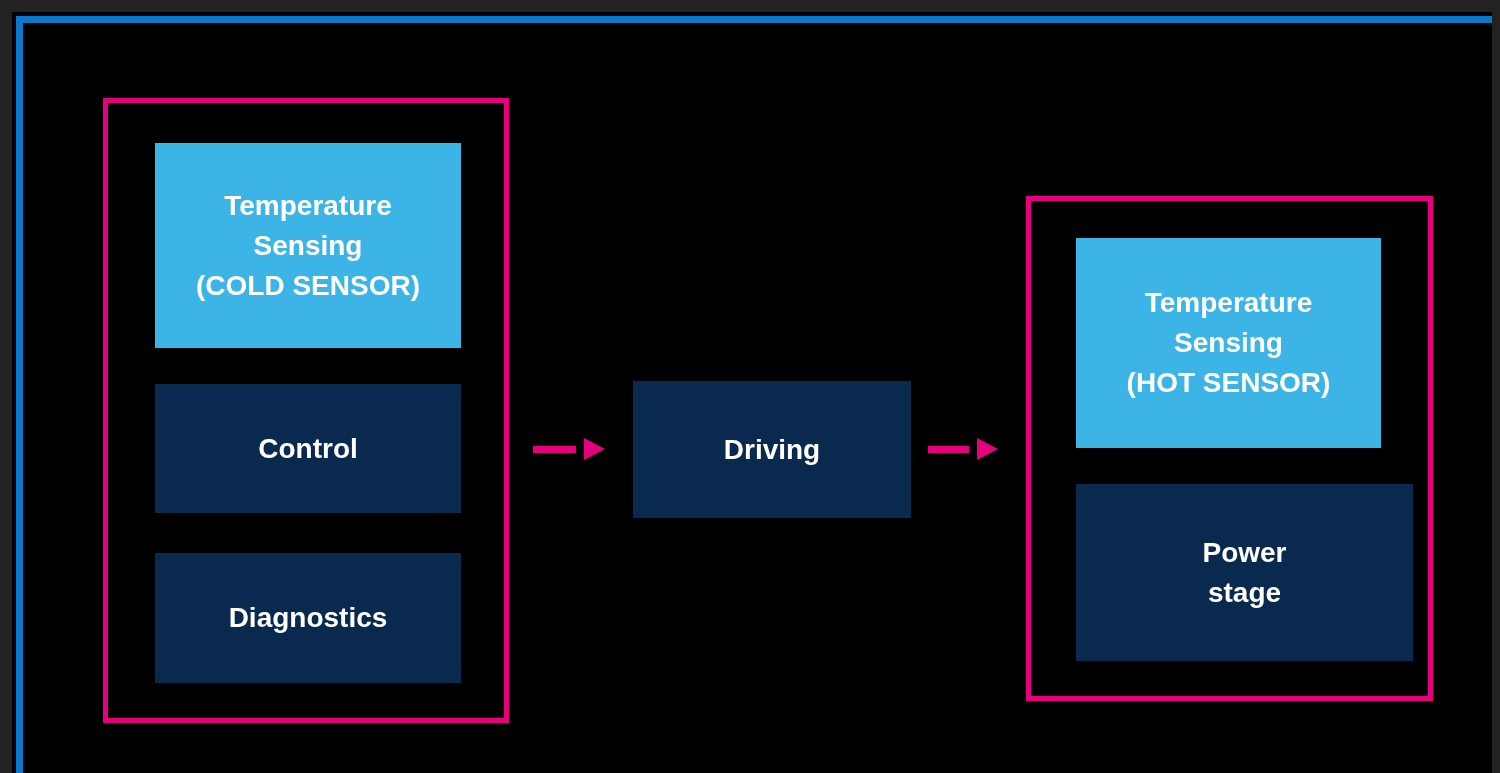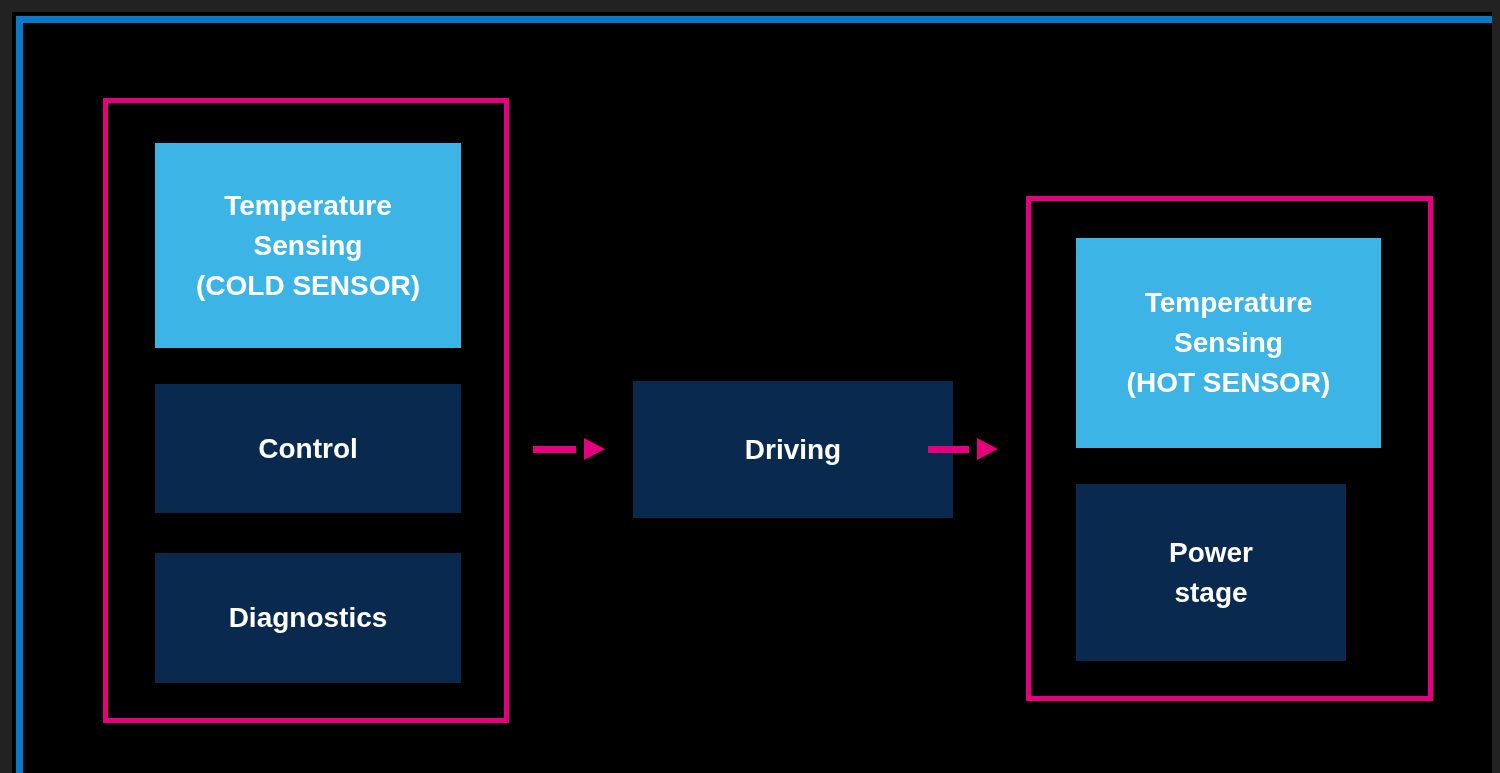--- a/index.html
+++ b/index.html
@@ -45,23 +45,23 @@
     font-weight: bold;
     font-size: 28px;
     line-height: 40px;
     white-space: pre-line;
   }
   .light { background: var(--light-blue-box); }
   .navy  { background: var(--navy-box); }
   .box-cold        { left: 139px;  top: 127px; width: 306px; height: 205px; }
   .box-control     { left: 139px;  top: 368px; width: 306px; height: 129px; }
   .box-diagnostics { left: 139px;  top: 537px; width: 306px; height: 130px; }
-  .box-driving     { left: 617px;  top: 365px; width: 320px; height: 137px; }
+  .box-driving     { left: 617px;  top: 365px; width: 278px; height: 137px; }
   .box-hot         { left: 1060px; top: 222px; width: 305px; height: 210px; }
-  .box-power       { left: 1060px; top: 468px; width: 270px; height: 177px; }
+  .box-power       { left: 1060px; top: 468px; width: 337px; height: 177px; }
   .arrow {
     position: absolute;
     height: 22px;
     display: flex;
     align-items: center;
   }
   .arrow-left  { left: 513px; top: 422px; width: 80px; }
   .arrow-right { left: 908px; top: 422px; width: 78px; }
   .arrow .shaft {
     flex: 1;

